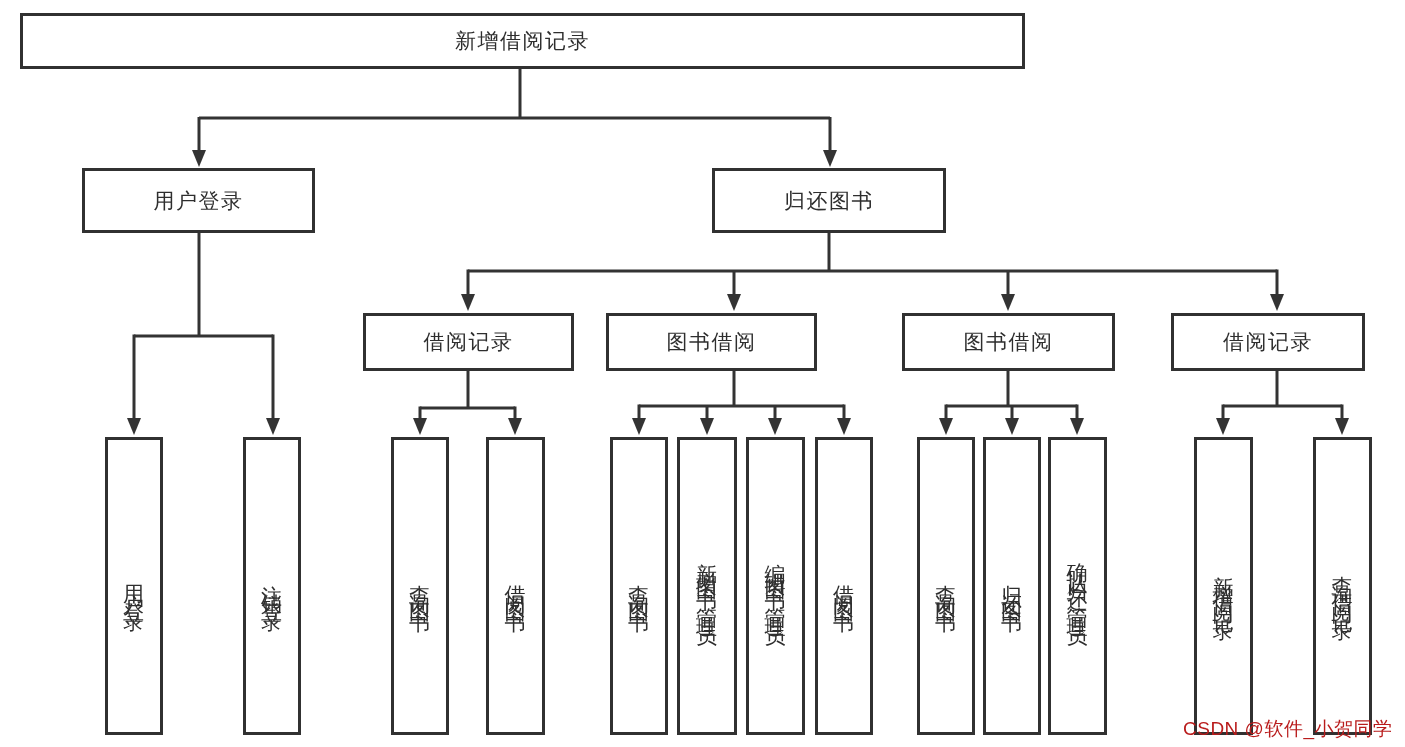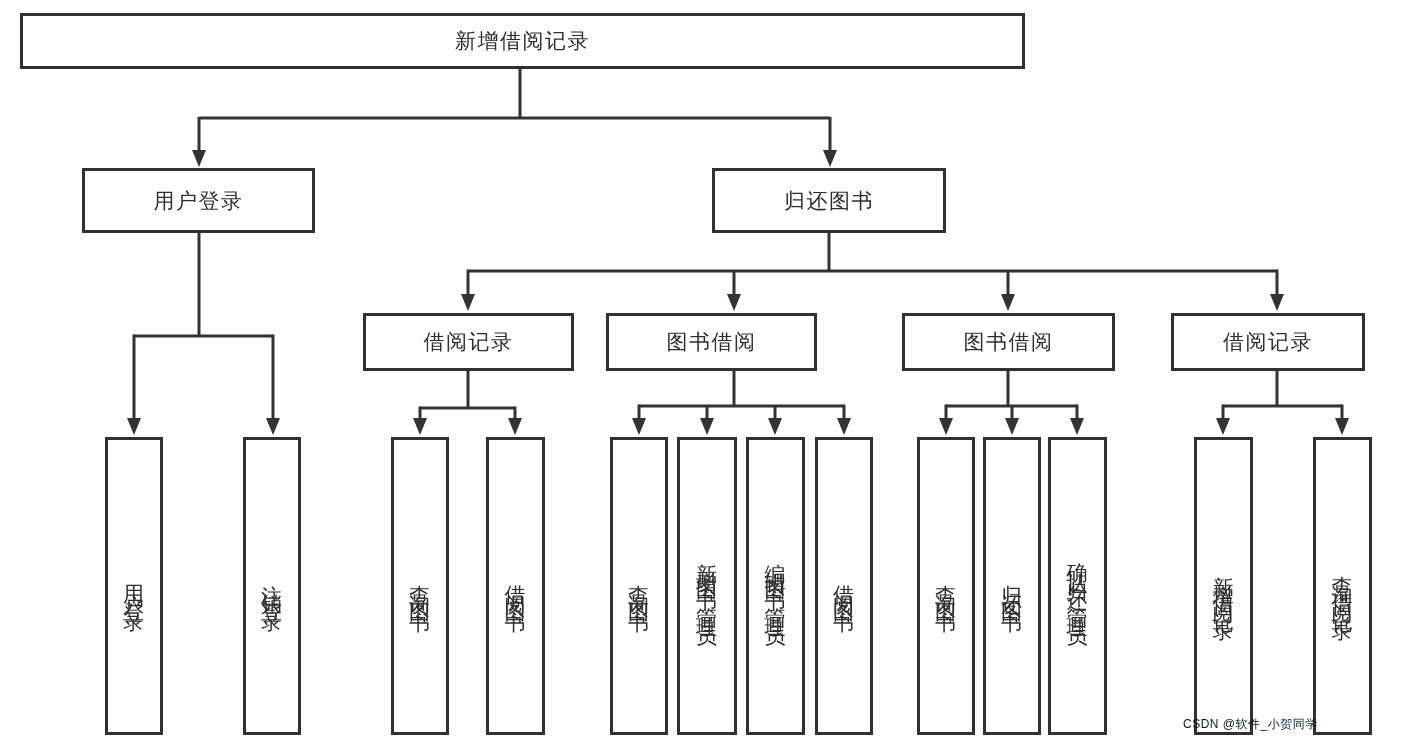--- a/index.html
+++ b/index.html
@@ -26,22 +26,22 @@
     writing-mode:vertical-rl;
     text-orientation:mixed;
     font-size:21px;color:#2e2e2e;
     letter-spacing:9px;
     line-height:1;
     white-space:nowrap;
   }
   #watermark{
     position:absolute;
     left:1183px;top:716px;
-    font-size:12px;
-    color:#0f172a;
+    font-size:19px;
+    color:#b91c1c;
     letter-spacing:0.5px;
     z-index:5;
     white-space:nowrap;
   }
 </style>
 </head>
 <body>
 
 <div id="stage">
 

